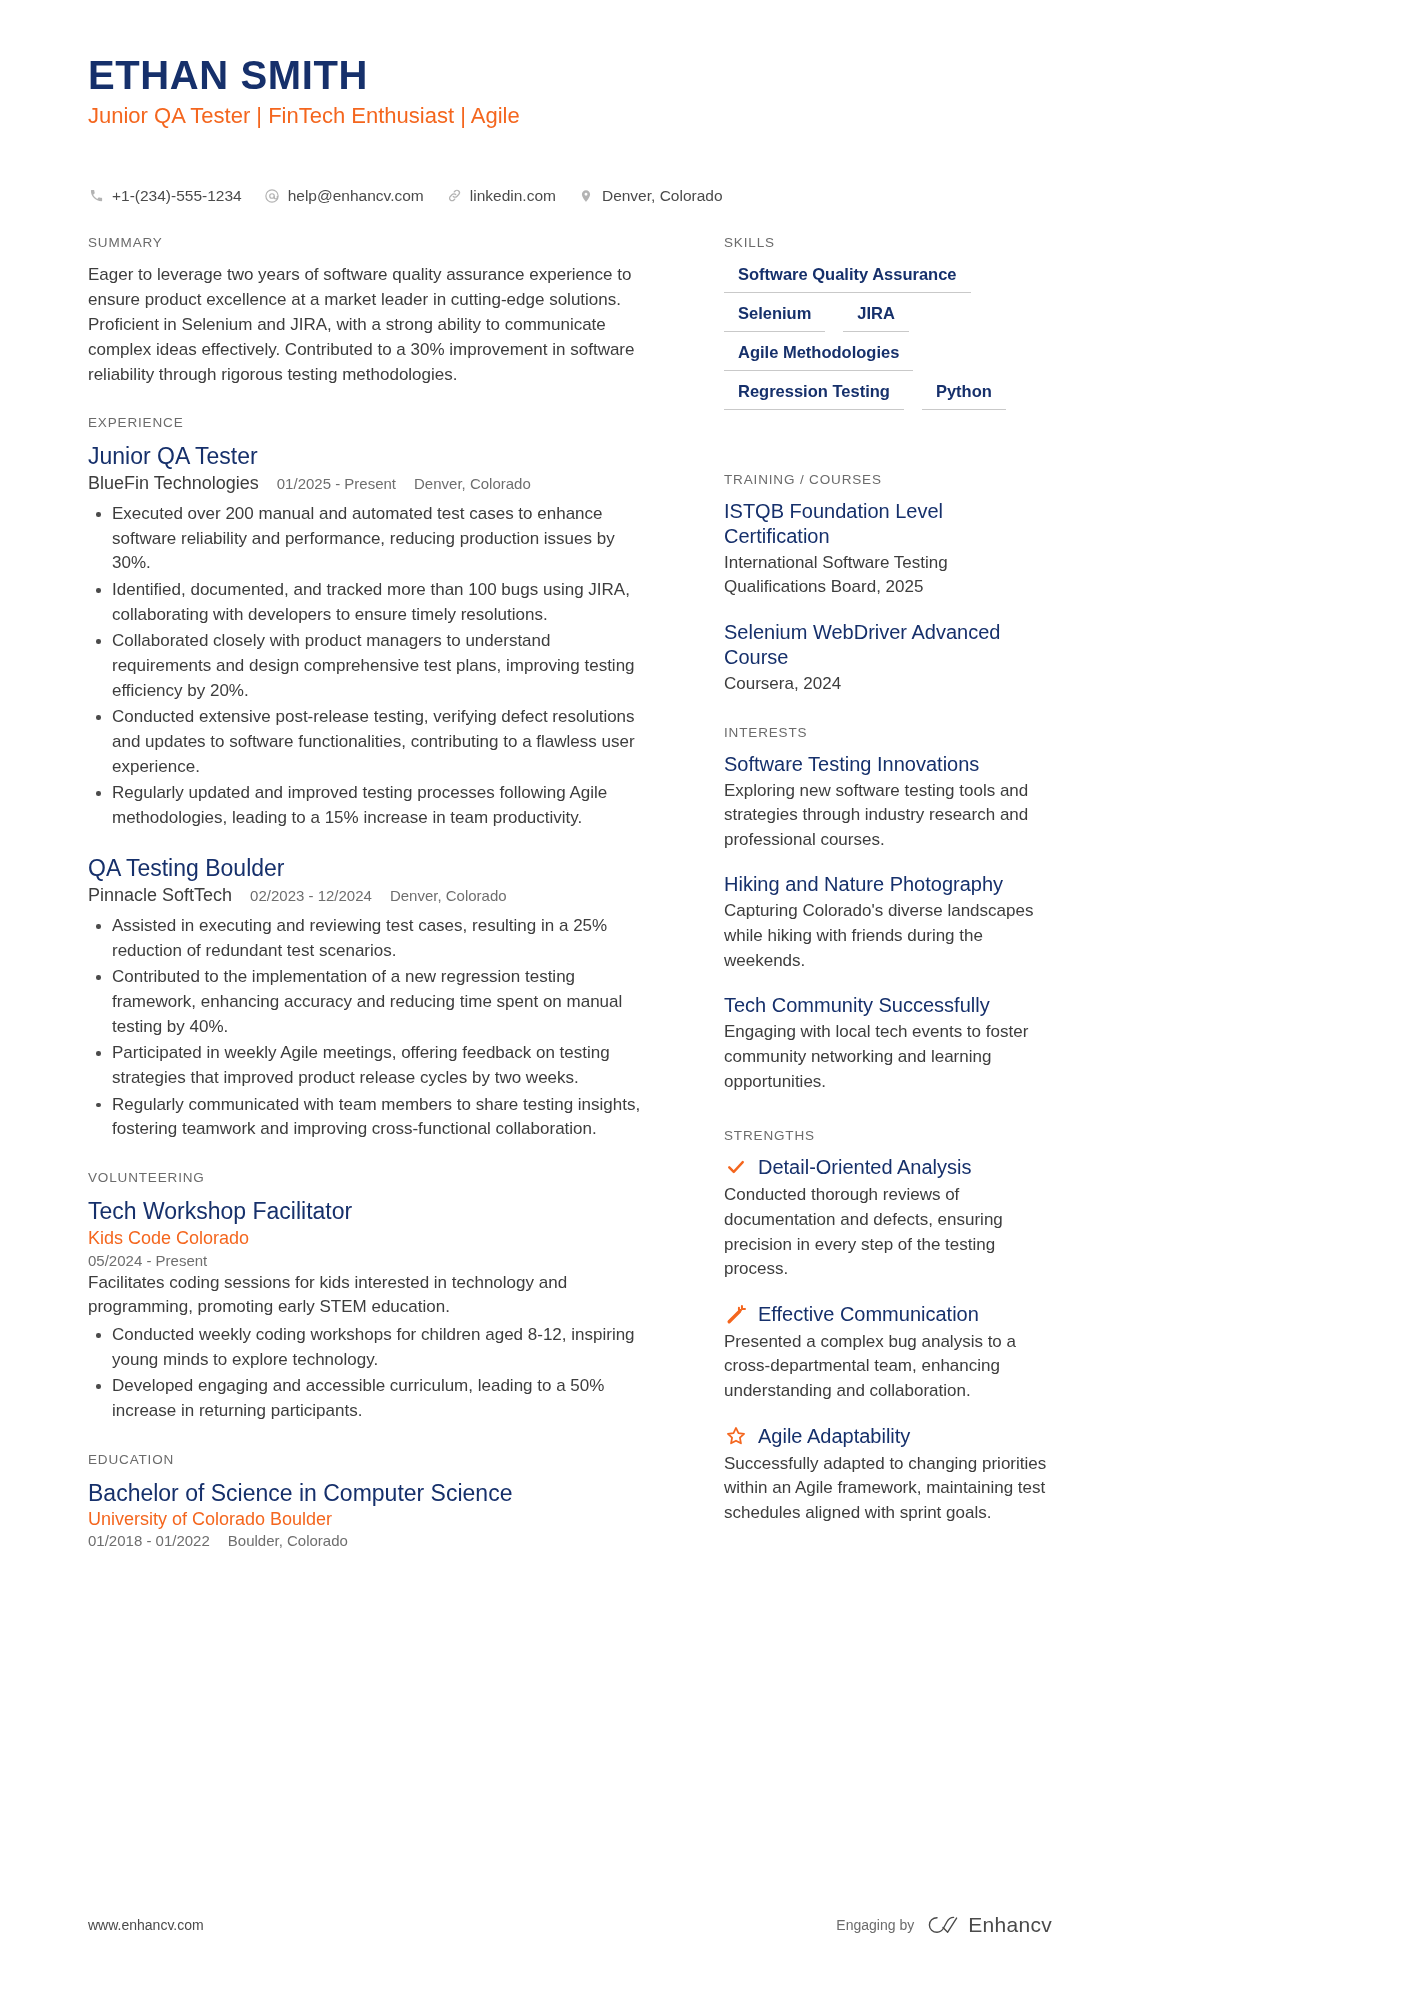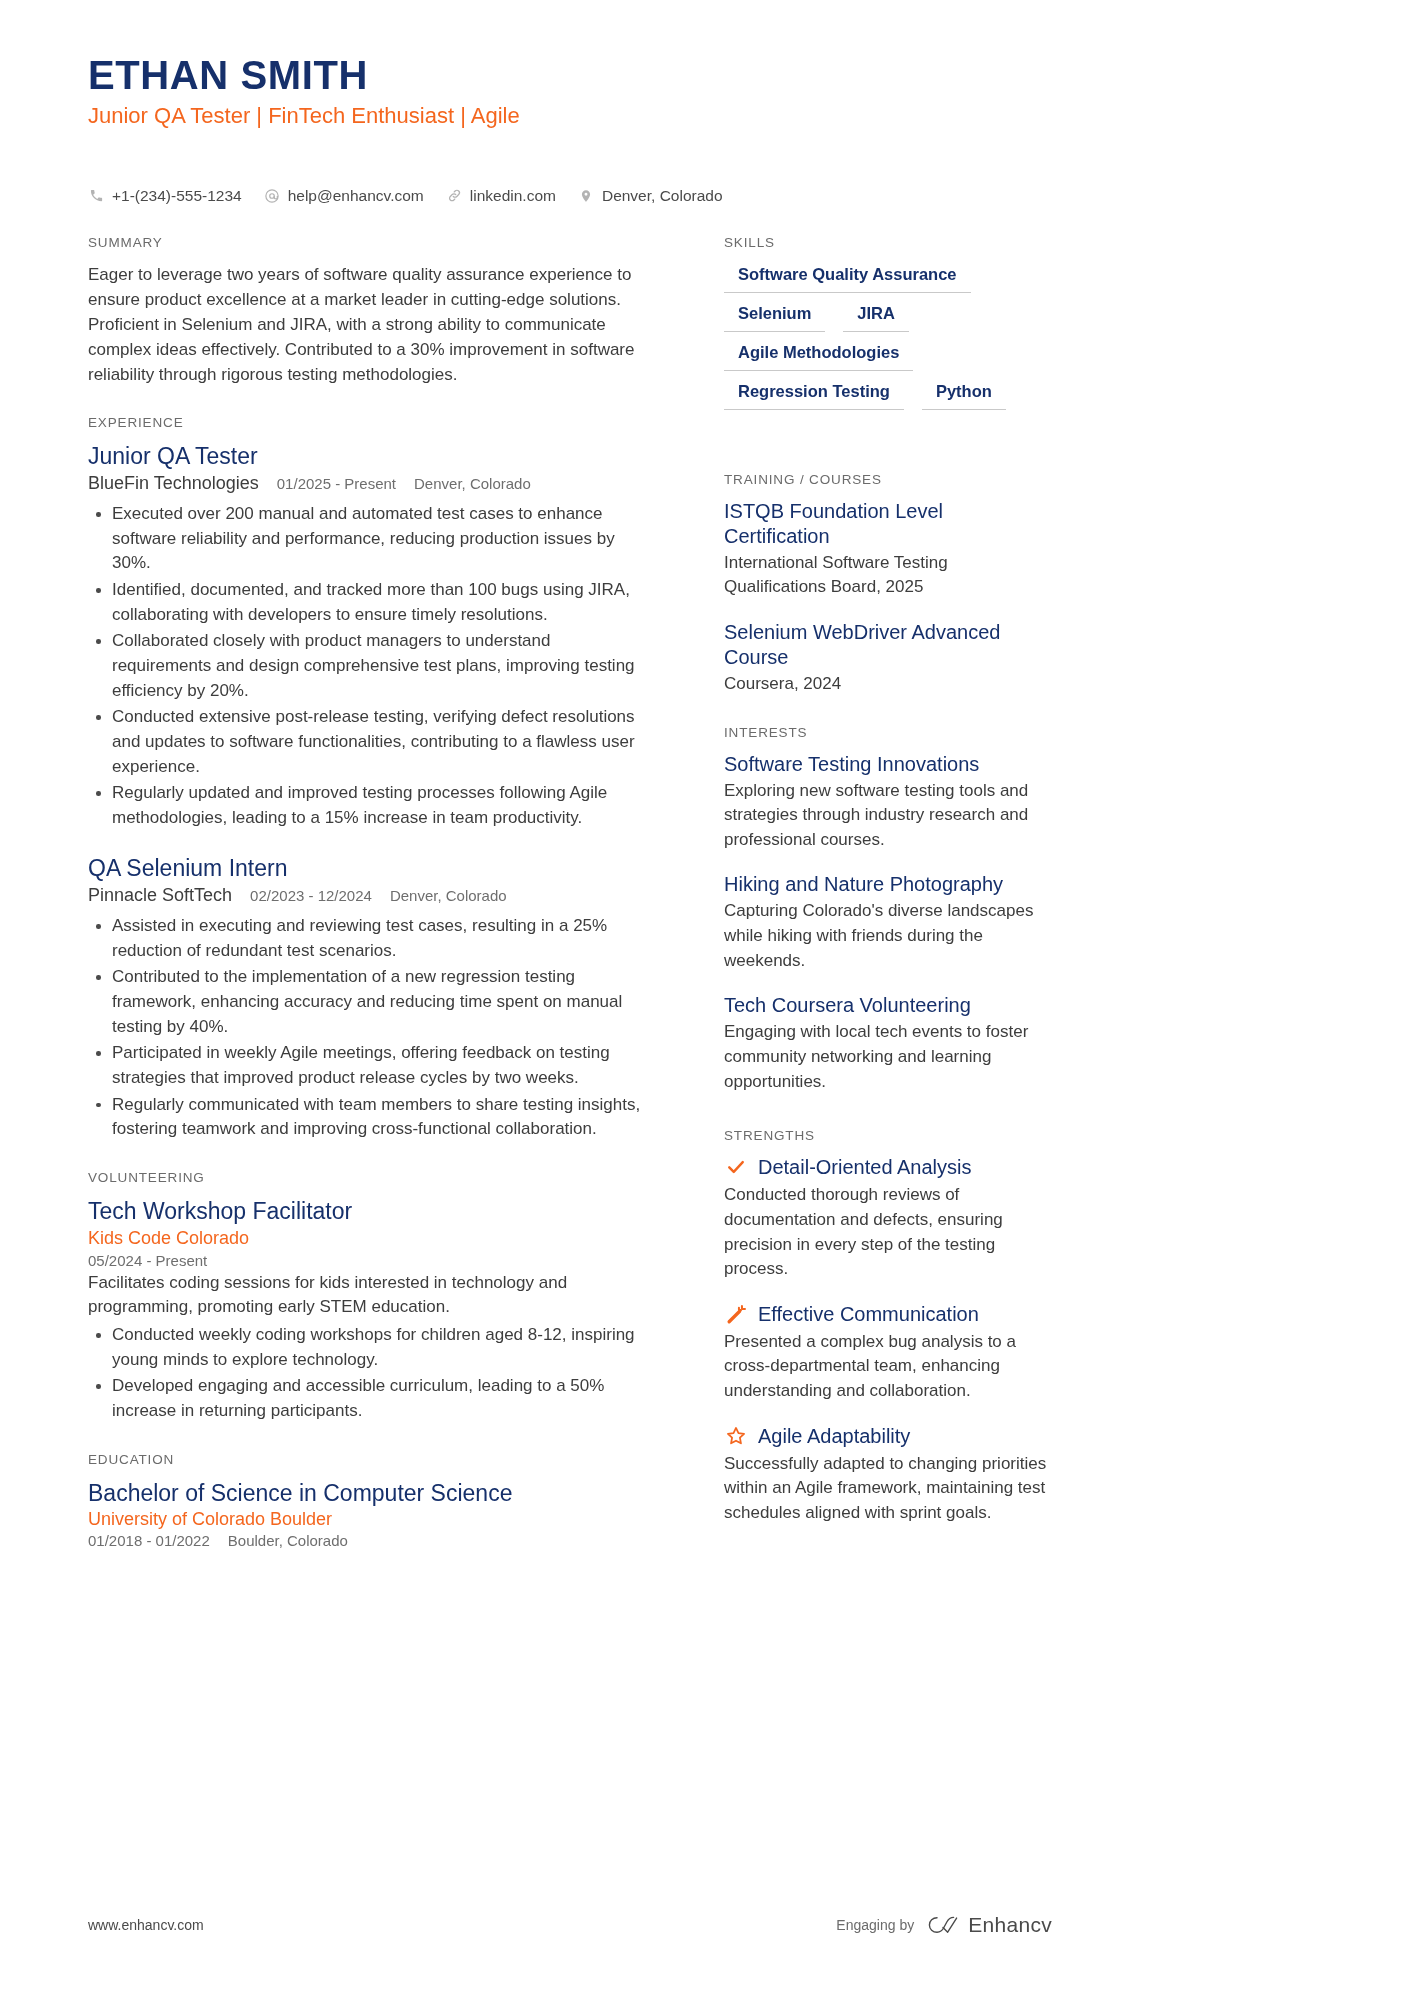--- a/index.html
+++ b/index.html
@@ -388,21 +388,21 @@
           <ul class="bullets">
             <li>Executed over 200 manual and automated test cases to enhance software reliability and performance, reducing production issues by 30%.</li>
             <li>Identified, documented, and tracked more than 100 bugs using JIRA, collaborating with developers to ensure timely resolutions.</li>
             <li>Collaborated closely with product managers to understand requirements and design comprehensive test plans, improving testing efficiency by 20%.</li>
             <li>Conducted extensive post-release testing, verifying defect resolutions and updates to software functionalities, contributing to a flawless user experience.</li>
             <li>Regularly updated and improved testing processes following Agile methodologies, leading to a 15% increase in team productivity.</li>
           </ul>
         </div>
 
         <div class="entry">
-          <div class="entry-title">QA Selenium Intern</div>
+          <div class="entry-title">QA Testing Boulder</div>
           <div class="entry-meta">
             <span class="entry-company">Pinnacle SoftTech</span>
             <span class="entry-dates">02/2023 - 12/2024</span>
             <span class="entry-location">Denver, Colorado</span>
           </div>
           <ul class="bullets">
             <li>Assisted in executing and reviewing test cases, resulting in a 25% reduction of redundant test scenarios.</li>
             <li>Contributed to the implementation of a new regression testing framework, enhancing accuracy and reducing time spent on manual testing by 40%.</li>
             <li>Participated in weekly Agile meetings, offering feedback on testing strategies that improved product release cycles by two weeks.</li>
             <li>Regularly communicated with team members to share testing insights, fostering teamwork and improving cross-functional collaboration.</li>
@@ -475,21 +475,21 @@
           <div class="r-title">Software Testing Innovations</div>
           <div class="r-sub">Exploring new software testing tools and strategies through industry research and professional courses.</div>
         </div>
 
         <div class="r-entry">
           <div class="r-title">Hiking and Nature Photography</div>
           <div class="r-sub">Capturing Colorado's diverse landscapes while hiking with friends during the weekends.</div>
         </div>
 
         <div class="r-entry">
-          <div class="r-title">Tech Coursera Volunteering</div>
+          <div class="r-title">Tech Community Successfully</div>
           <div class="r-sub">Engaging with local tech events to foster community networking and learning opportunities.</div>
         </div>
       </div>
 
       <div class="section" style="margin-top: 34px;">
         <div class="section-title">STRENGTHS</div>
 
         <div class="strength">
           <div class="strength-head">
             <span class="strength-icon">

